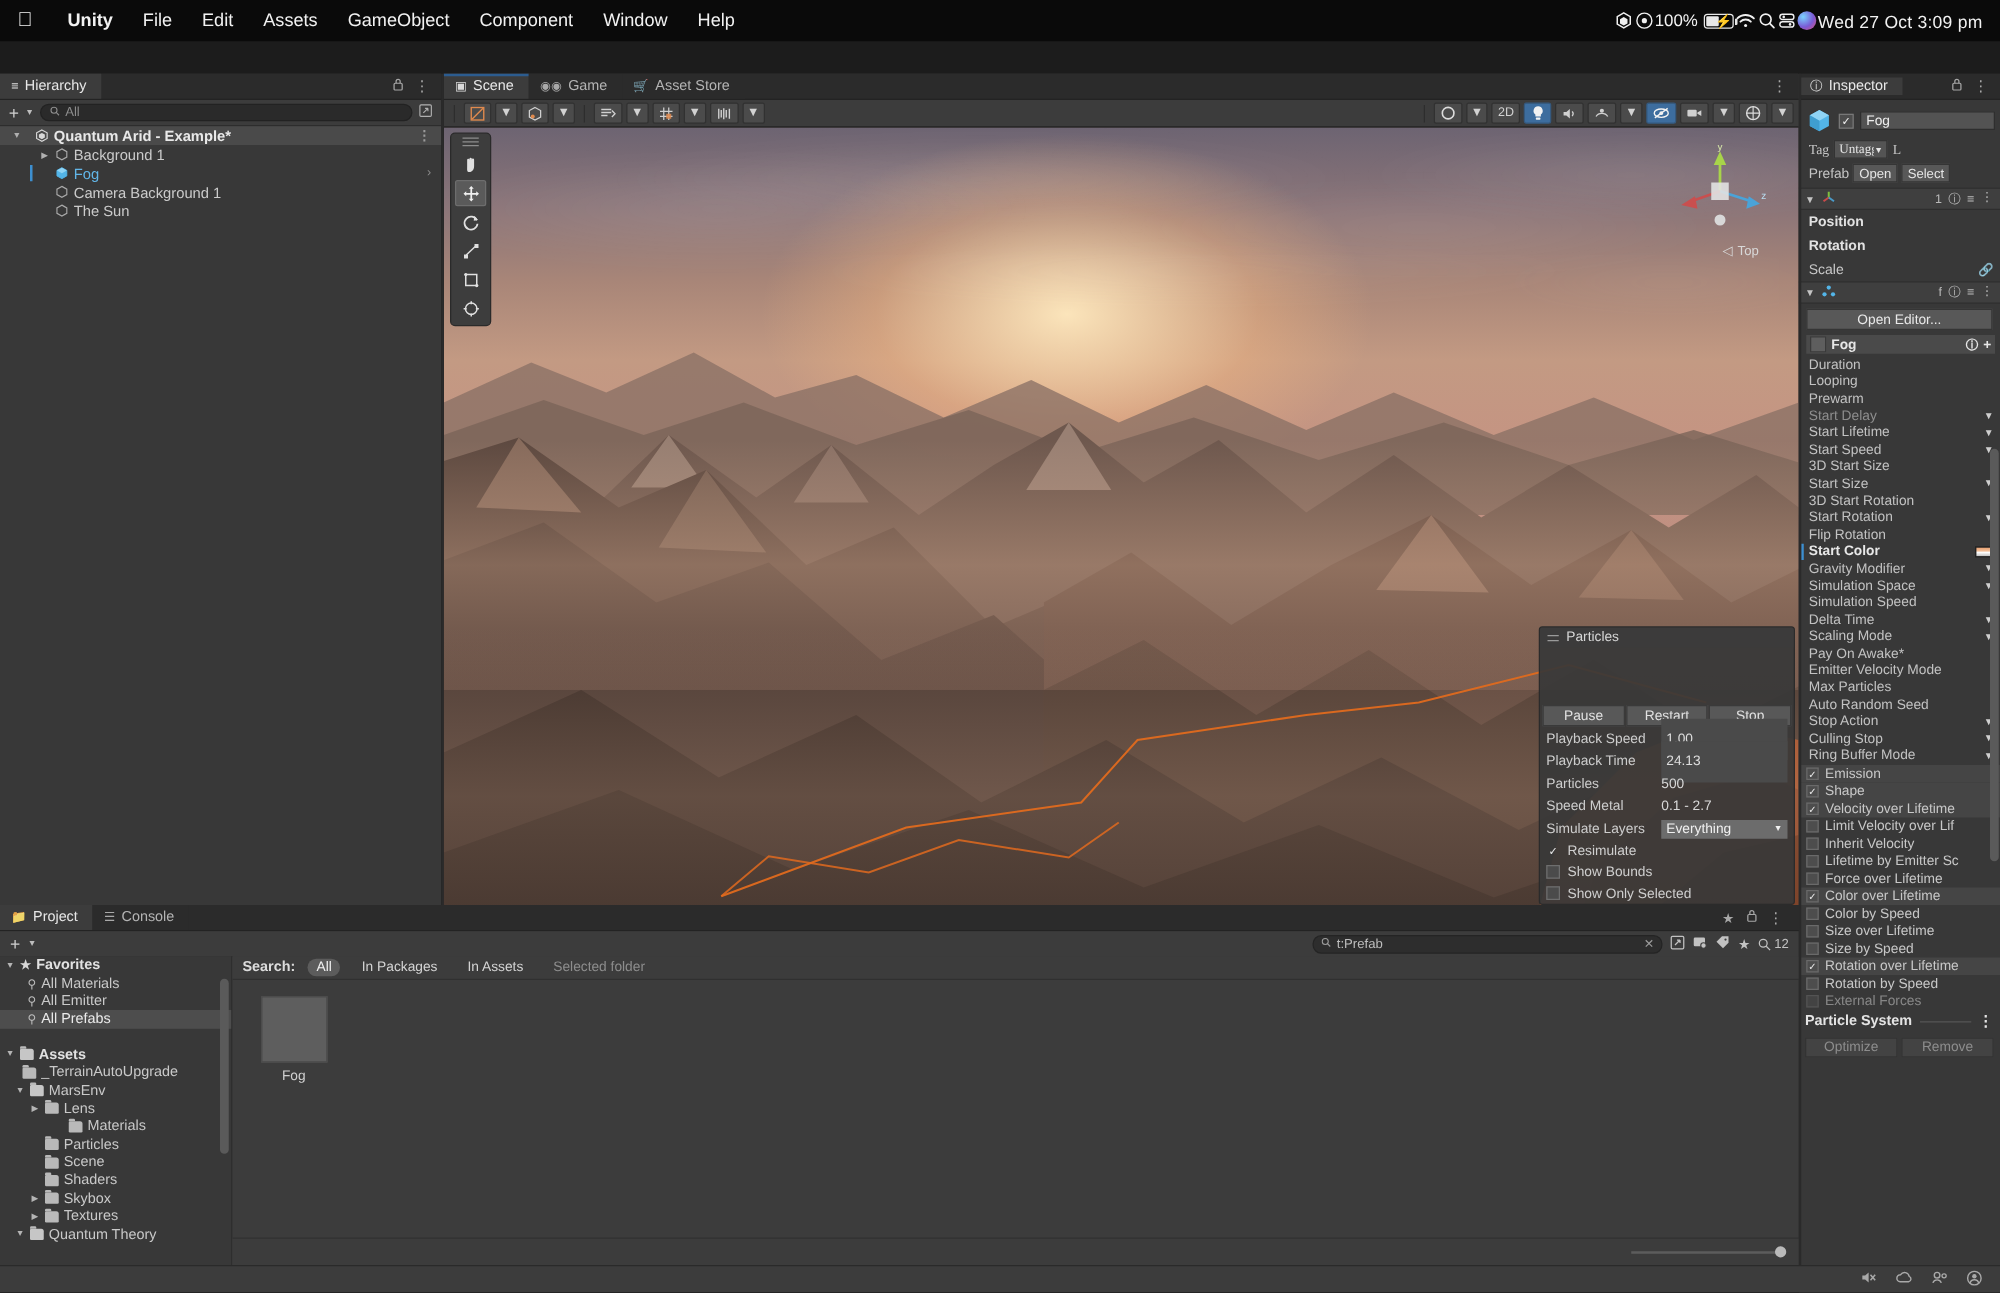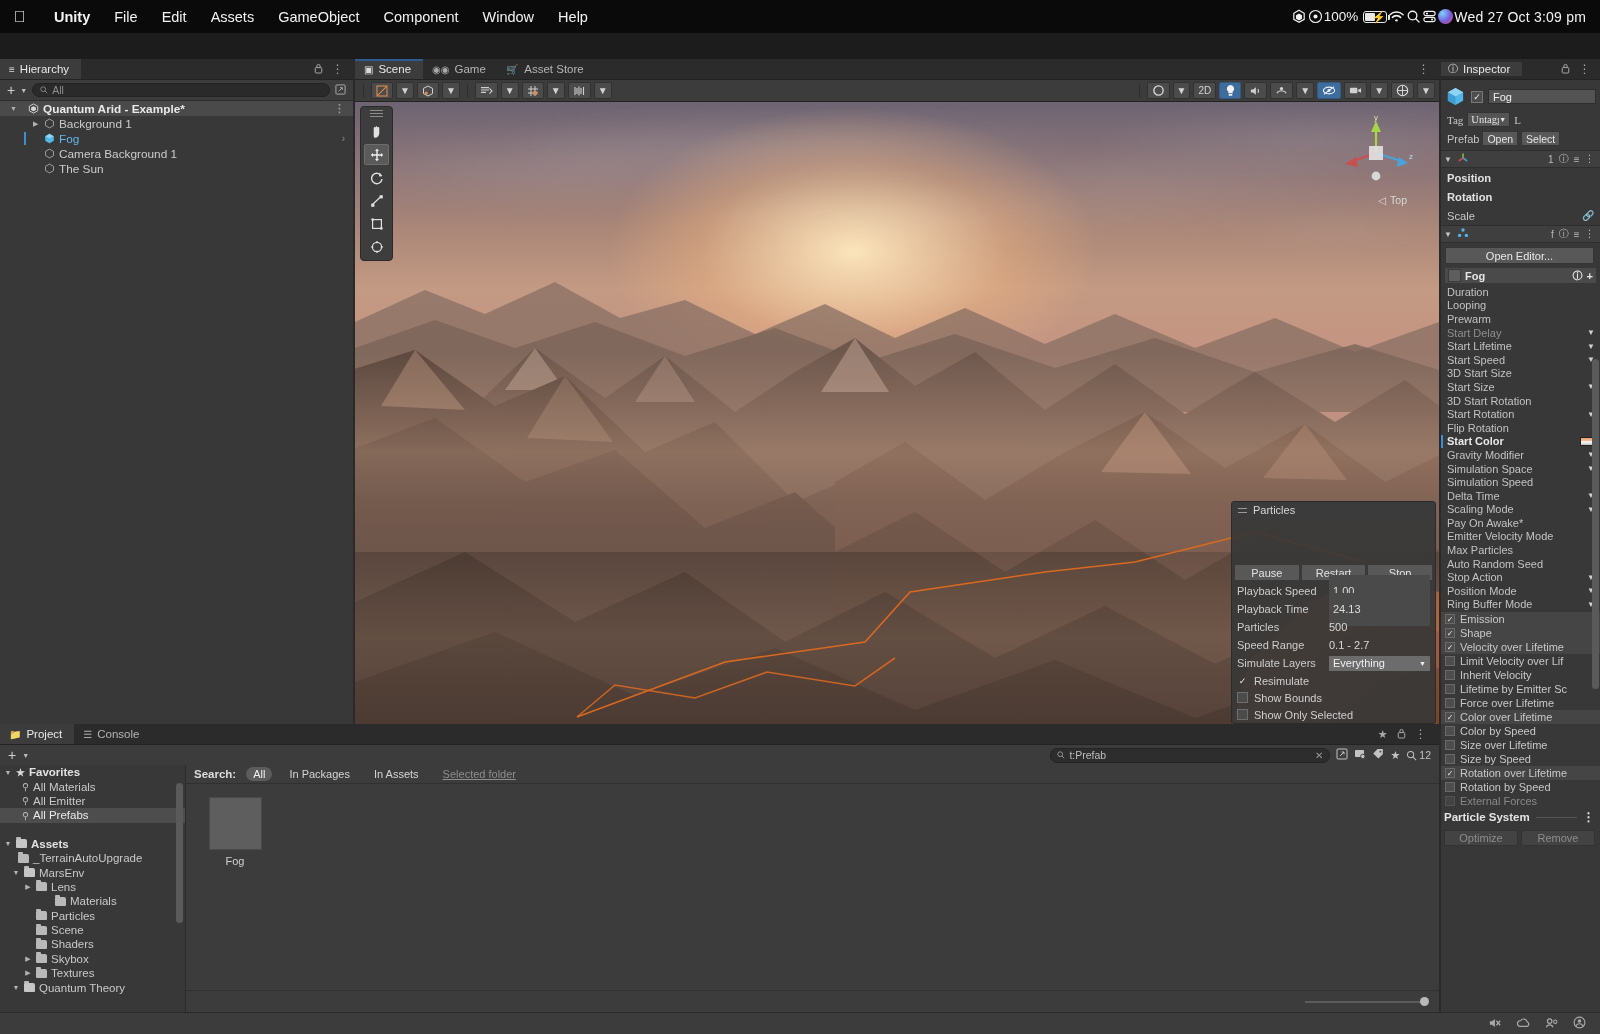--- a/index.html
+++ b/index.html
@@ -287,21 +287,21 @@
   .star { color: #d8d8d8; font-size: 10px; }
   .magnify { font-size: 9.5px; color: #bdbdbd; }
   .proj-right { flex: 1; position: relative; background: #3c3c3c; }
   .searchrow {
     height: 19px; display: flex; align-items: center; gap: 10px; padding: 0 8px;
     font-size: 11.5px; color: #c9c9c9; background: #3c3c3c; border-bottom: 1px solid #303030;
   }
   .searchrow .lbl { font-weight: bold; color: #dcdcdc; }
   .chip { padding: 1px 7px; border-radius: 9px; font-size: 11px; color: #d4d4d4; }
   .chip.on { background: #5c5c5c; color: #f0f0f0; }
-  .chip.dim { color: #8d8d8d; text-decoration: underline; }
+  .chip.dim { color: #8d8d8d; }
   .assets-grid { position: absolute; top: 20px; left: 0; right: 0; bottom: 22px; padding: 12px 0 0 16px; }
   .asset { width: 66px; display: flex; flex-direction: column; align-items: center; gap: 5px; }
   .asset-thumb { width: 53px; height: 53px; background: #5e5e5e; border: 1px solid #4a4a4a; }
   .asset-name { font-size: 11px; color: #cfcfcf; }
   .grid-foot {
     position: absolute; left: 0; right: 0; bottom: 0; height: 22px; background: #3c3c3c;
     border-top: 1px solid #303030; display: flex; align-items: center; justify-content: flex-end; padding-right: 14px;
   }
   .slider { width: 120px; height: 2px; background: #5c5c5c; position: relative; }
   .slider .knob { position: absolute; right: -4px; top: -4px; width: 9px; height: 9px; border-radius: 50%; background: #b9b9b9; }
@@ -728,21 +728,21 @@
         </div>
         <div class="po-row">
           <span class="po-lbl">Playback Time</span>
           <span class="po-field">24.13</span>
         </div>
         <div class="po-row">
           <span class="po-lbl">Particles</span>
           <span class="po-val">500</span>
         </div>
         <div class="po-row">
-          <span class="po-lbl">Speed Range</span>
+          <span class="po-lbl">Speed Metal</span>
           <span class="po-val">0.1 - 2.7</span>
         </div>
         <div class="po-row">
           <span class="po-lbl">Simulate Layers</span>
           <span class="po-enum">
             <span>Everything</span>
             <span style="font-size:7px">▼</span>
           </span>
         </div>
         <div class="po-check">
@@ -925,21 +925,21 @@
           <span class="nm">Max Particles</span>
         </div>
       <div class="plist-row">
           <span class="nm">Auto Random Seed</span>
         </div>
       <div class="plist-row">
           <span class="nm">Stop Action</span>
           <span class="dcaret">▼</span>
         </div>
       <div class="plist-row">
-          <span class="nm">Position Mode</span>
+          <span class="nm">Culling Stop</span>
           <span class="dcaret">▼</span>
         </div>
       <div class="plist-row">
           <span class="nm">Ring Buffer Mode</span>
           <span class="dcaret">▼</span>
         </div>
     </div>
 
     <div style="margin-top:1px;">
       <div class="mod-row lit">

